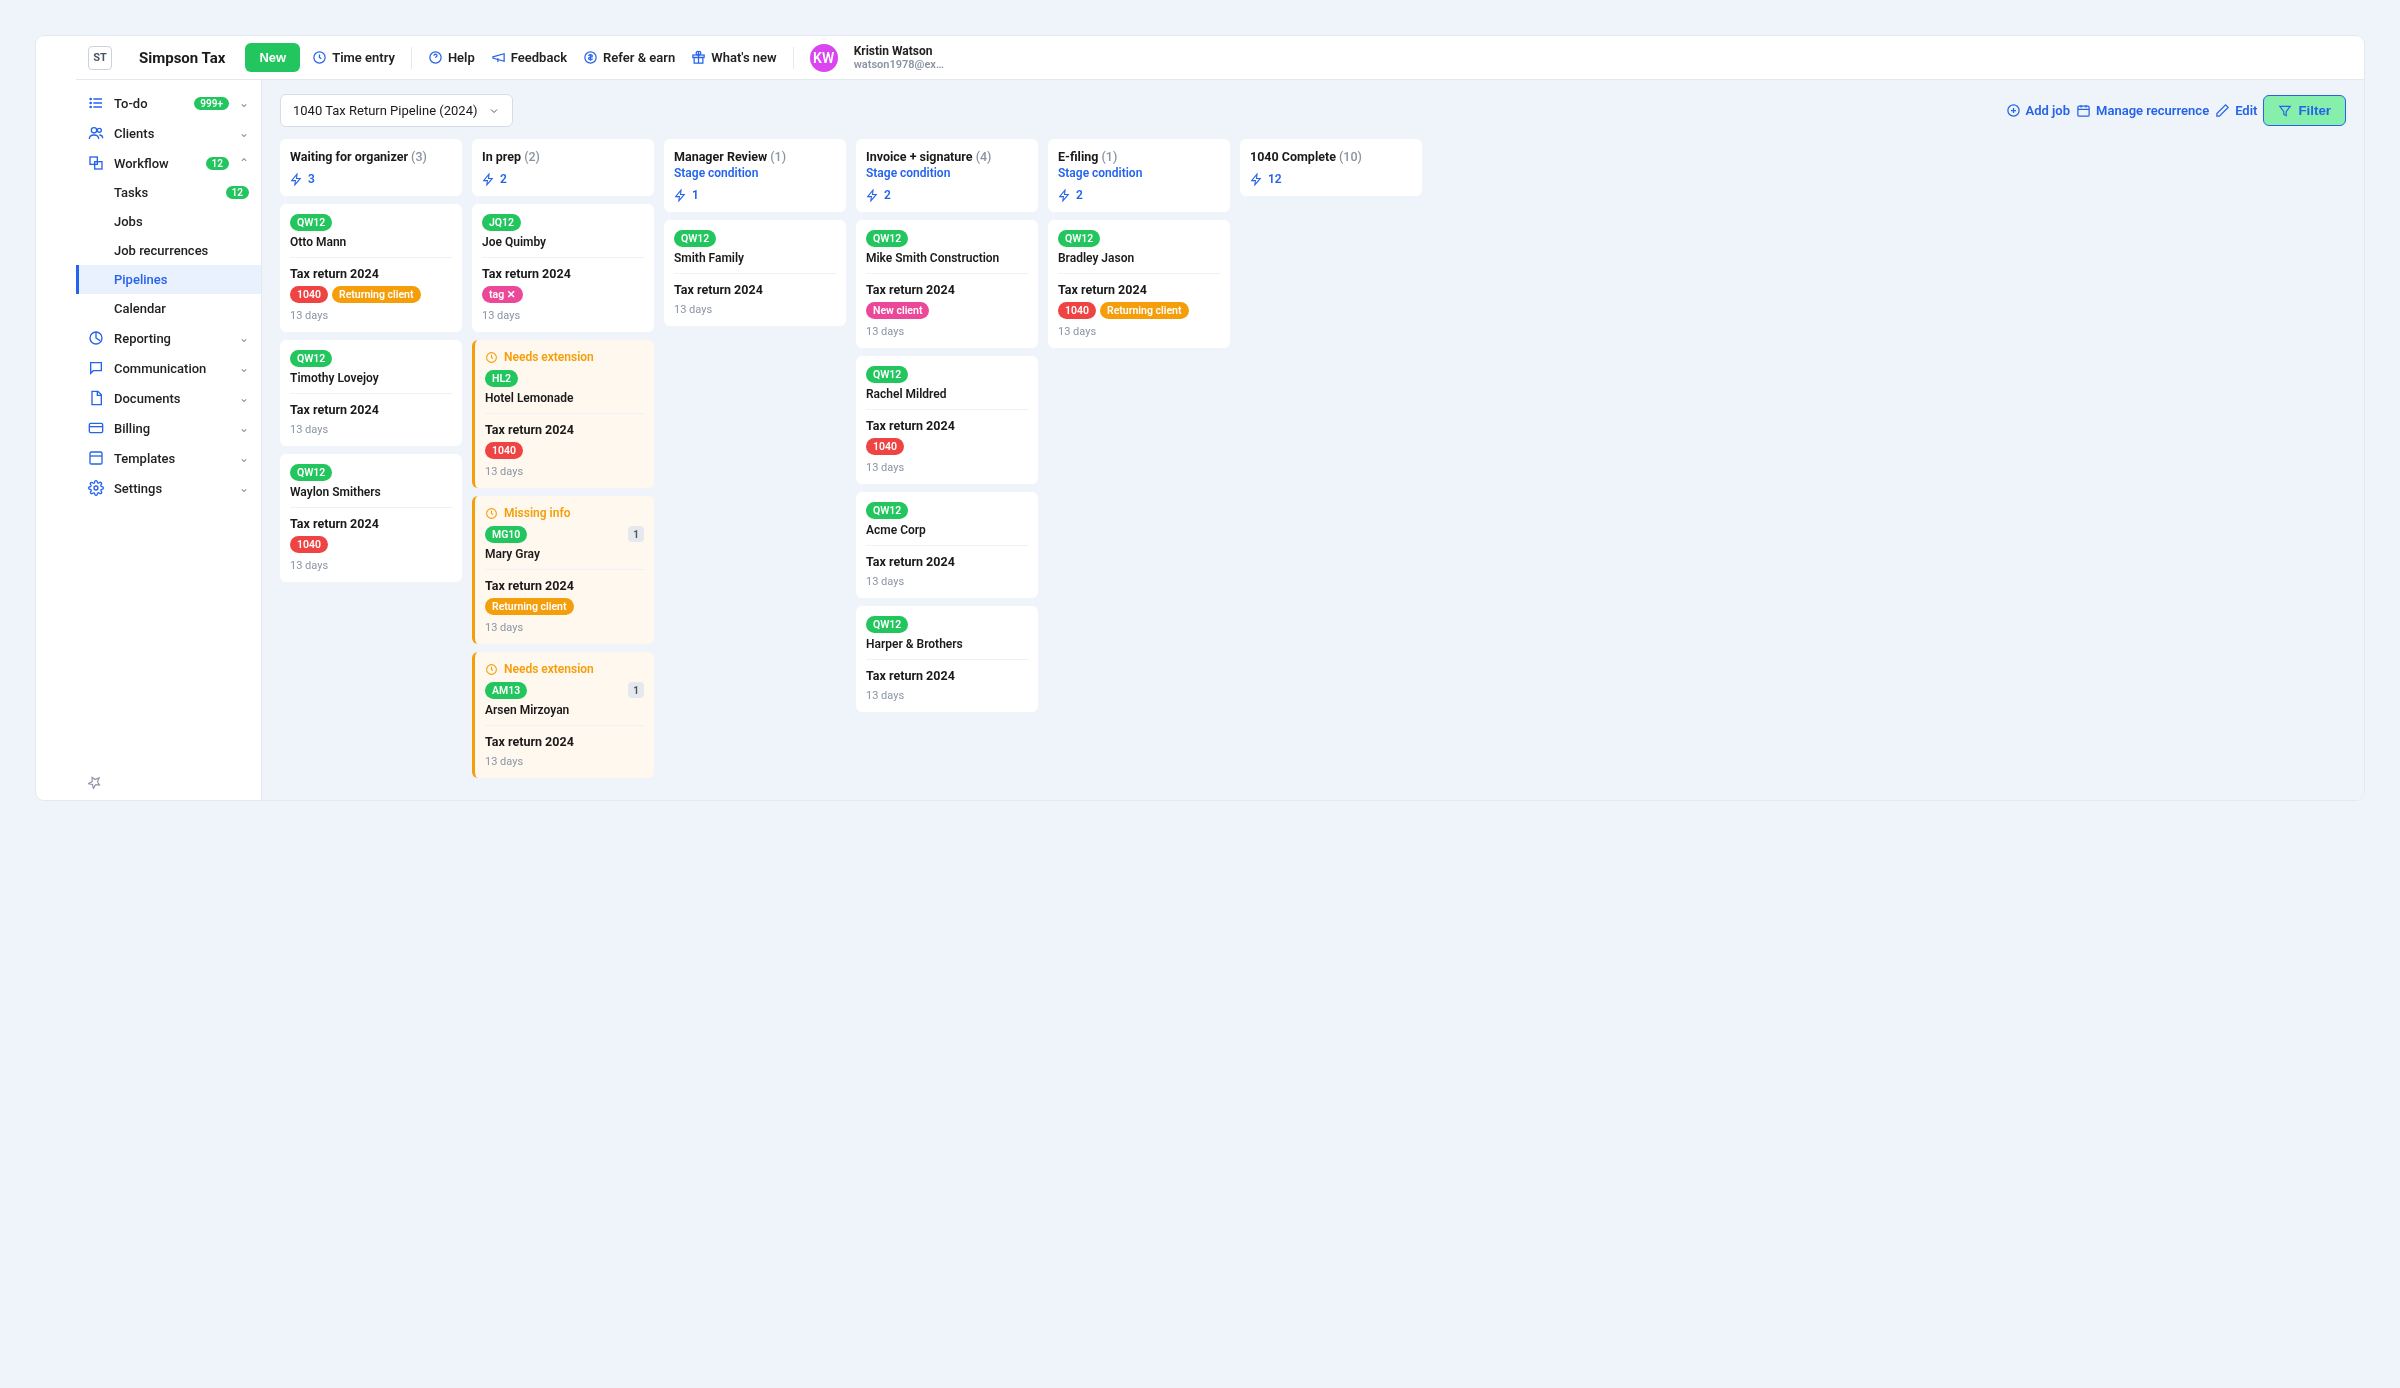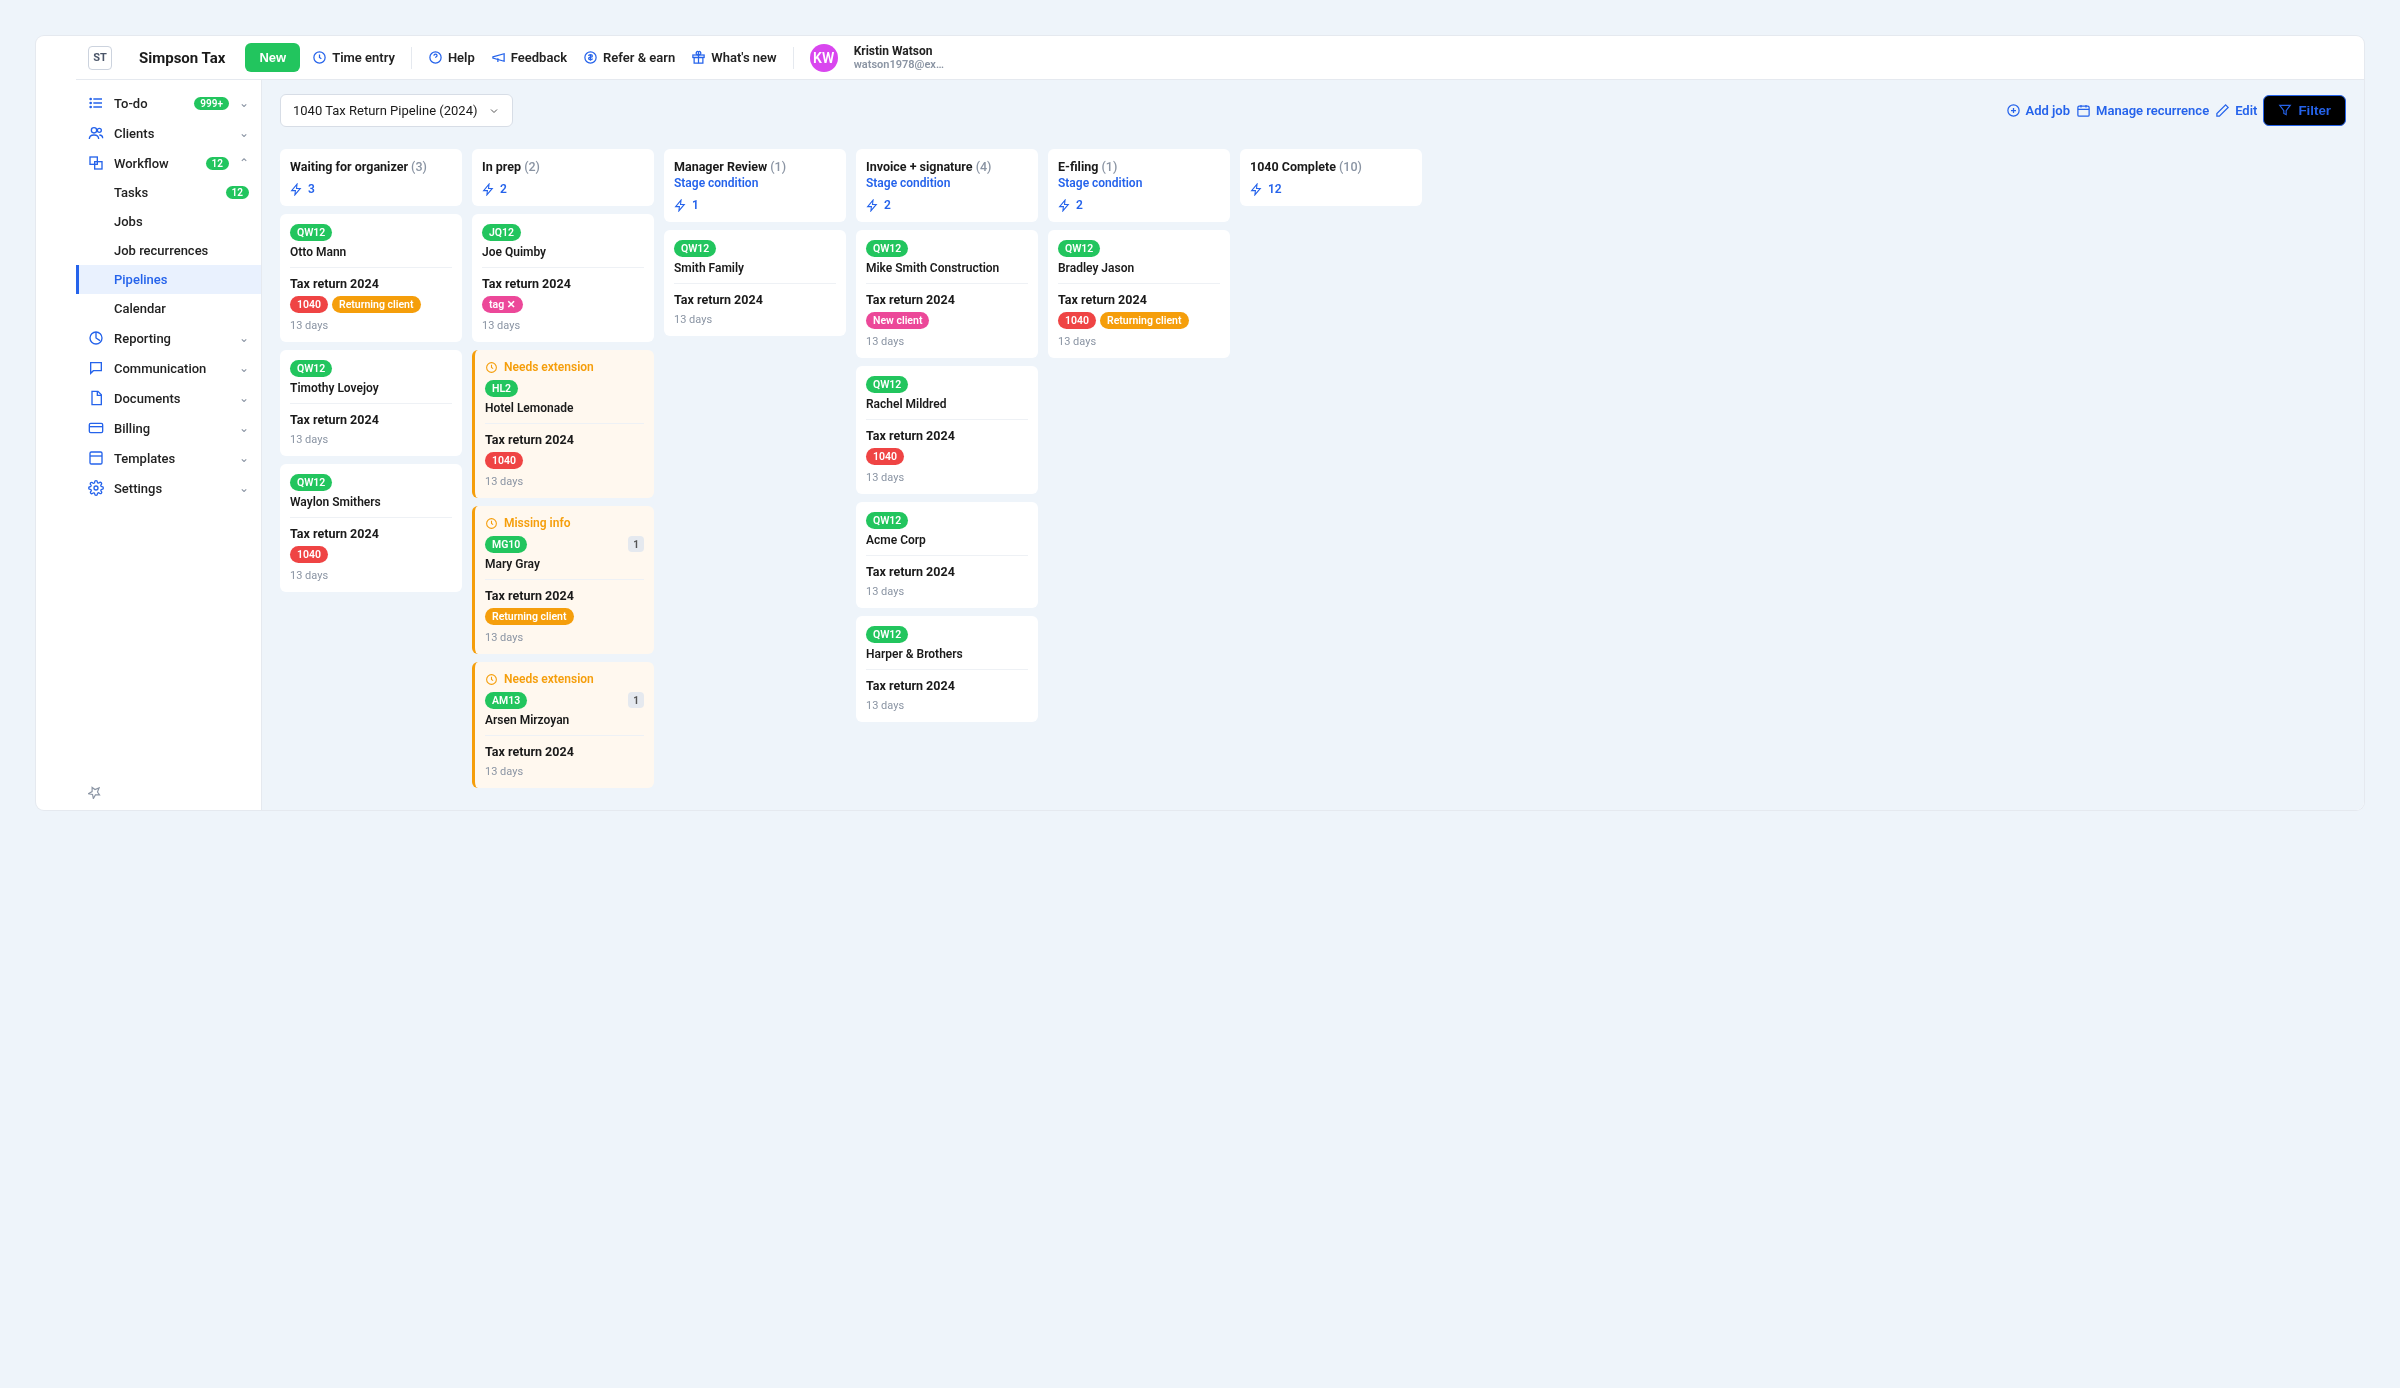--- a/index.html
+++ b/index.html
@@ -27,24 +27,24 @@
 .nav-item.sub { padding-left: 38px; font-weight: 400; }
 .nav-item.sub.active { background: #e9f1fe; color: #2563eb; font-weight: 500; border-left: 3px solid #2563eb; padding-left: 35px; }
 .pill-green { background: #22c55e; color: #fff; border-radius: 10px; font-size: 10px; padding: 1px 6px; font-weight: 600; }
 .chev { color: #8a94a3; font-size: 12px; }
 .pin-footer { position: absolute; bottom: 8px; left: 12px; color: #8a94a3; }
 .main { flex: 1; background: #eef4fa; padding: 14px 18px; overflow-x: auto; }
 .toolbar { display: flex; align-items: center; margin-bottom: 12px; }
 .dropdown-btn { background: #fff; border: 1px solid #d7dde6; border-radius: 6px; padding: 8px 12px; font-size: 13px; display: flex; align-items: center; gap: 10px; cursor: pointer; }
 .toolbar-right { margin-left: auto; display: flex; gap: 6px; align-items: center; }
 .tool-link { color: #2563eb; font-weight: 600; font-size: 13px; display: flex; align-items: center; gap: 5px; cursor: pointer; }
-.filter-btn { border: 1.5px solid #2563eb; color: #2563eb; background: #000000; border-radius: 6px; padding: 7px 14px; font-weight: 600; display: flex; align-items: flex-start; gap: 6px; cursor: pointer; }
+.filter-btn { border: 1.5px solid #2563eb; color: #2563eb; background: #86efac; border-radius: 6px; padding: 7px 14px; font-weight: 600; display: flex; align-items: flex-end; gap: 6px; cursor: pointer; }
 .board { display: flex; gap: 10px; }
 .column { width: 182px; flex-shrink: 0; }
-.col-header { background: #fff; border-radius: 6px; padding: 10px; margin-bottom: 8px; margin-top: 10px; }
+.col-header { background: #fff; border-radius: 6px; padding: 10px; margin-bottom: 8px; }
 .col-title { font-size: 12.5px; font-weight: 700; }
 .col-title .count { color: #8a94a3; font-weight: 500; }
 .stage-link { color: #2563eb; font-size: 12px; margin-top: 2px; font-weight: 600;}
 .auto-row { display: flex; align-items: center; gap: 5px; margin-top: 8px; color: #2563eb; font-size: 12px; font-weight: 600; }
 .auto-row svg { width: 13px; height: 13px; }
 .card { background: #fff; border-radius: 6px; padding: 10px; margin-bottom: 8px; position: relative; }
 .card.alert { background: #fff8ef; border-left: 3px solid #f59e0b; }
 .alert-row { display: flex; align-items: center; gap: 6px; color: #f59e0b; font-weight: 600; font-size: 12px; margin-bottom: 6px; }
 .alert-row svg { width: 13px; height: 13px; }
 .code-pill { display: inline-block; background: #22c55e; color: #fff; font-size: 10.5px; font-weight: 600; padding: 2px 7px; border-radius: 10px; }

